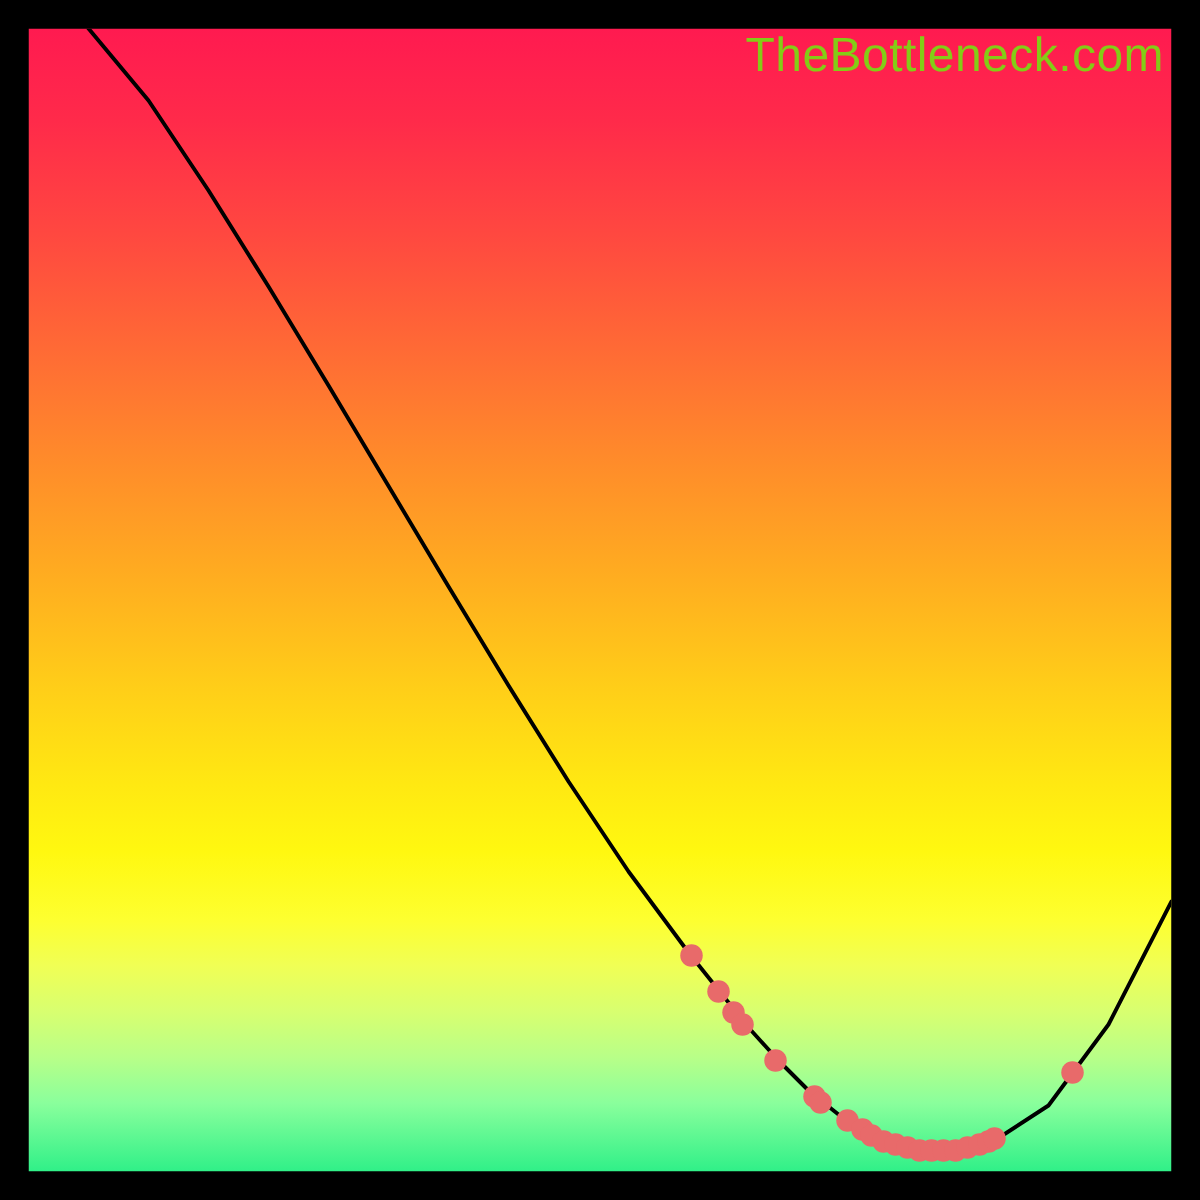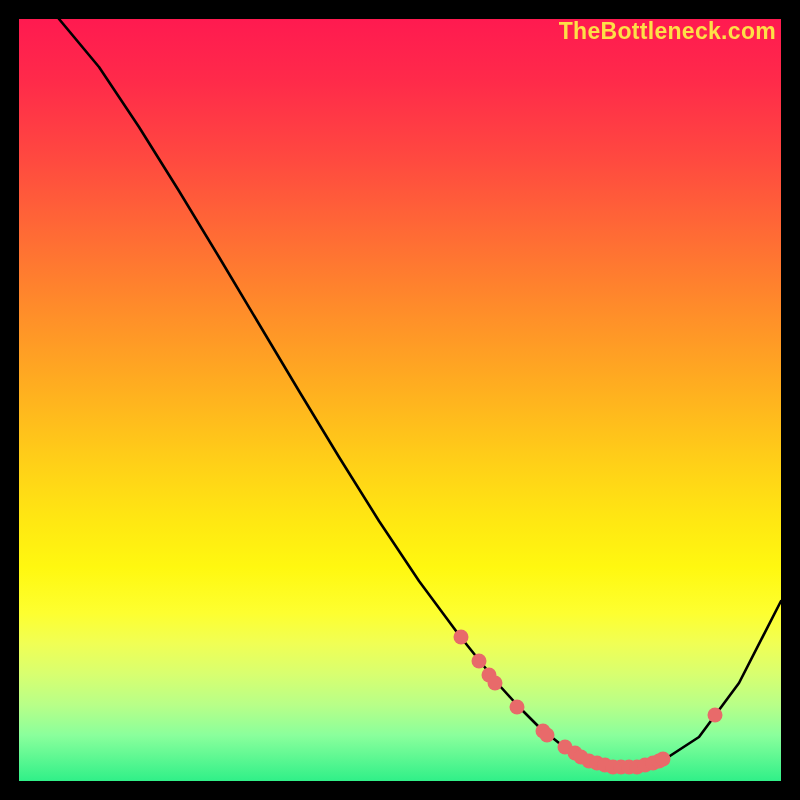--- a/index.html
+++ b/index.html
@@ -18,21 +18,21 @@
       #ffe812 66%,
       #fff810 72%,
       #fdff30 78%,
       #f0ff55 82%,
       #d8ff70 86%,
       #b8ff88 90%,
       #8aff9c 94%,
       #30f088 100%
     );
   }
-  .watermark { position: absolute; top: 18px; right: 24px; color: #fde047; font-size: 23px; font-weight: 700; letter-spacing: 0.3px; }
+  .watermark { position: absolute; top: 18px; right: 24px; color: #84cc16; font-size: 32px; font-weight: 400; letter-spacing: 0.3px; }
   svg { position: absolute; top: 0; left: 0; }
 </style>
 </head>
 <body>
 
 <div class="frame">
   <div class="plot-area">
     <div class="gradient-bg"></div>
     <svg id="chart-svg" width="762" height="762">
         <path d="M40 0 L80 48 L120 108 L160 172 L200 238 L240 305 L280 372 L320 438 L360 502 L400 562 L440 616 L480 666 L500 688 L520 708 L540 724 L560 736 L580 744 L600 748 L620 748 L640 744 L680 718 L720 664 L762 582 " fill="none" stroke="#000000" stroke-width="2.6" stroke-linecap="round" stroke-linejoin="round"></path>

